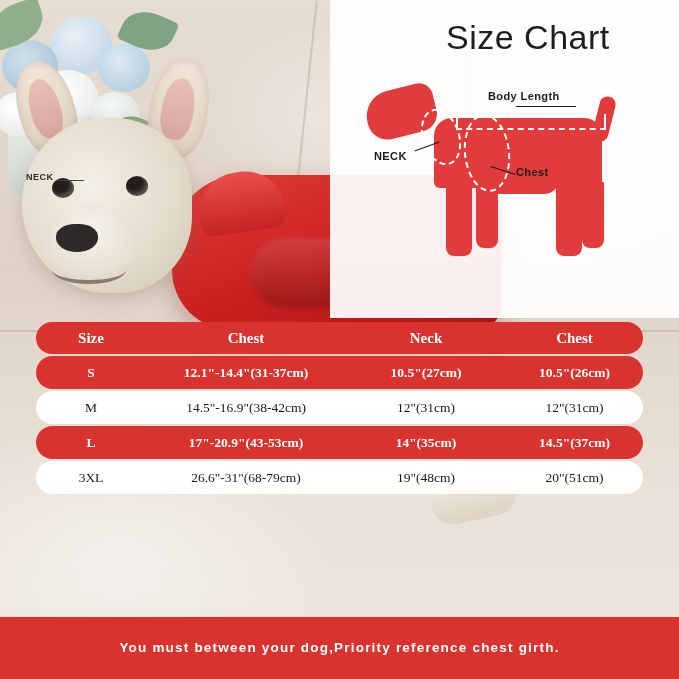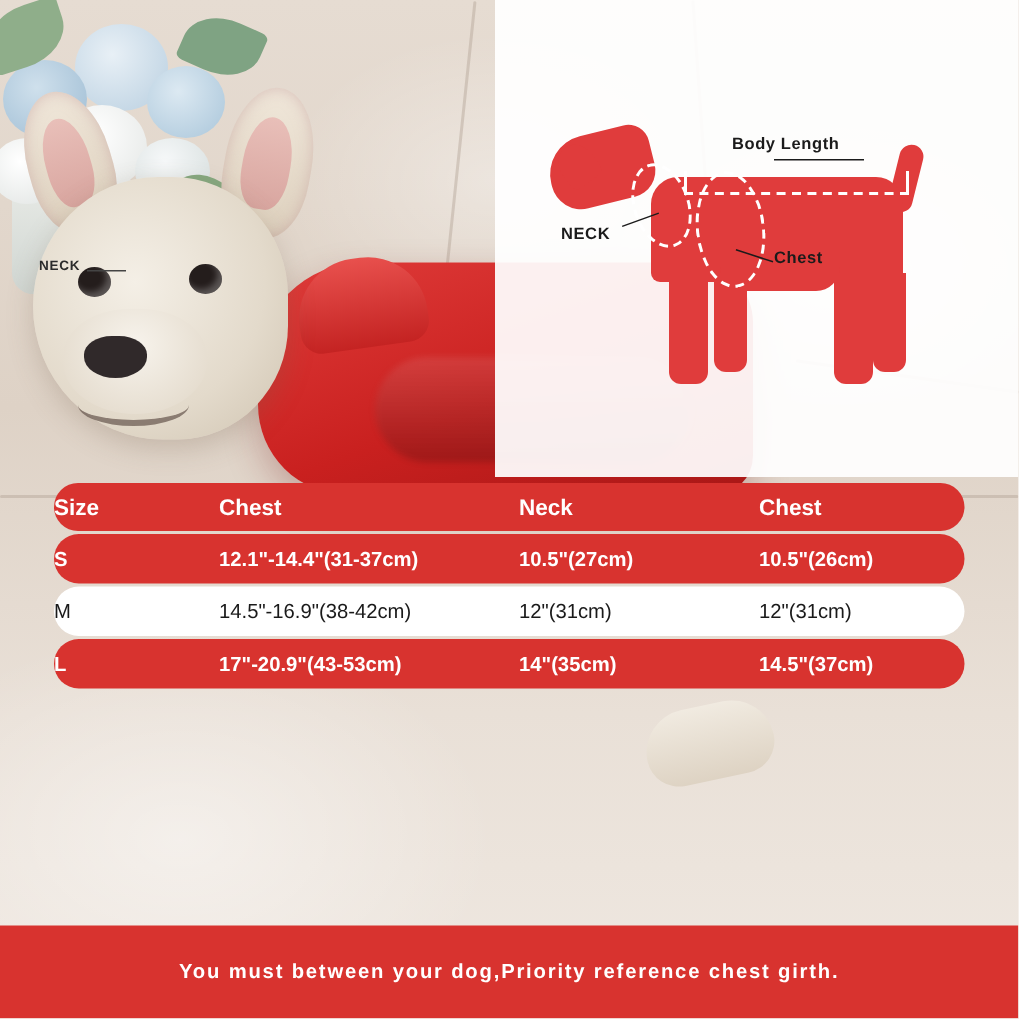--- a/index.html
+++ b/index.html
@@ -187,21 +187,21 @@
   .row {
     display: flex; align-items: center; height: 33px;
     border-radius: 17px; margin-bottom: 2px; overflow: hidden;
   }
   .row.head {
     background: #d8332f; color: #ffffff; font-weight: 700; font-size: 15px; height: 32px;
   }
   .row.odd { background: #ffffff; color: #1a1a1a; }
   .row.even { background: #d8332f; color: #ffffff; font-weight: 700; }
   .cell {
-    font-size: 13.5px; line-height: 1;
+    text-align: center; font-size: 13.5px; line-height: 1; font-family: Liberation Serif, serif;
   }
   .row.head .cell { font-size: 15px; }
   .c-size { width: 110px; }
   .c-chest { width: 200px; }
   .c-neck { width: 160px; }
   .c-length { width: 137px; }
   .row.odd .cell { font-weight: 400; }
 
   
   .footer {
@@ -251,20 +251,21 @@
   <div class="snout"></div>
   <div class="mouth"></div>
   <div class="nose"></div>
   <div class="eye l"></div>
   <div class="eye r"></div>
 
   <div class="neck-tag">NECK</div>
   <div class="neck-tag-line"></div>
 
   <div class="right-panel"></div>
+  <div class="chart-title">Size Chart</div>
 
   <div class="diagram">
     <div class="d-tail"></div>
     <div class="d-body"></div>
     <div class="d-belly"></div>
     <div class="d-leg fl"></div>
     <div class="d-leg fr"></div>
     <div class="d-leg bl"></div>
     <div class="d-leg br"></div>
     <div class="d-head">
@@ -315,20 +316,26 @@
 
     <div class="row even">
       <div class="cell c-size">L</div>
       <div class="cell c-chest">17"-20.9"(43-53cm)</div>
       <div class="cell c-neck">14"(35cm)</div>
       <div class="cell c-length">14.5"(37cm)</div>
     </div>
 
 
 
+    <div class="row odd">
+      <div class="cell c-size">3XL</div>
+      <div class="cell c-chest">26.6"-31"(68-79cm)</div>
+      <div class="cell c-neck">19"(48cm)</div>
+      <div class="cell c-length">20"(51cm)</div>
+    </div>
 
   </div>
 
   <div class="footer">
     <div>You must between your dog,Priority reference chest girth.</div>
   </div>
 
 </div>
 
 </body></html>

